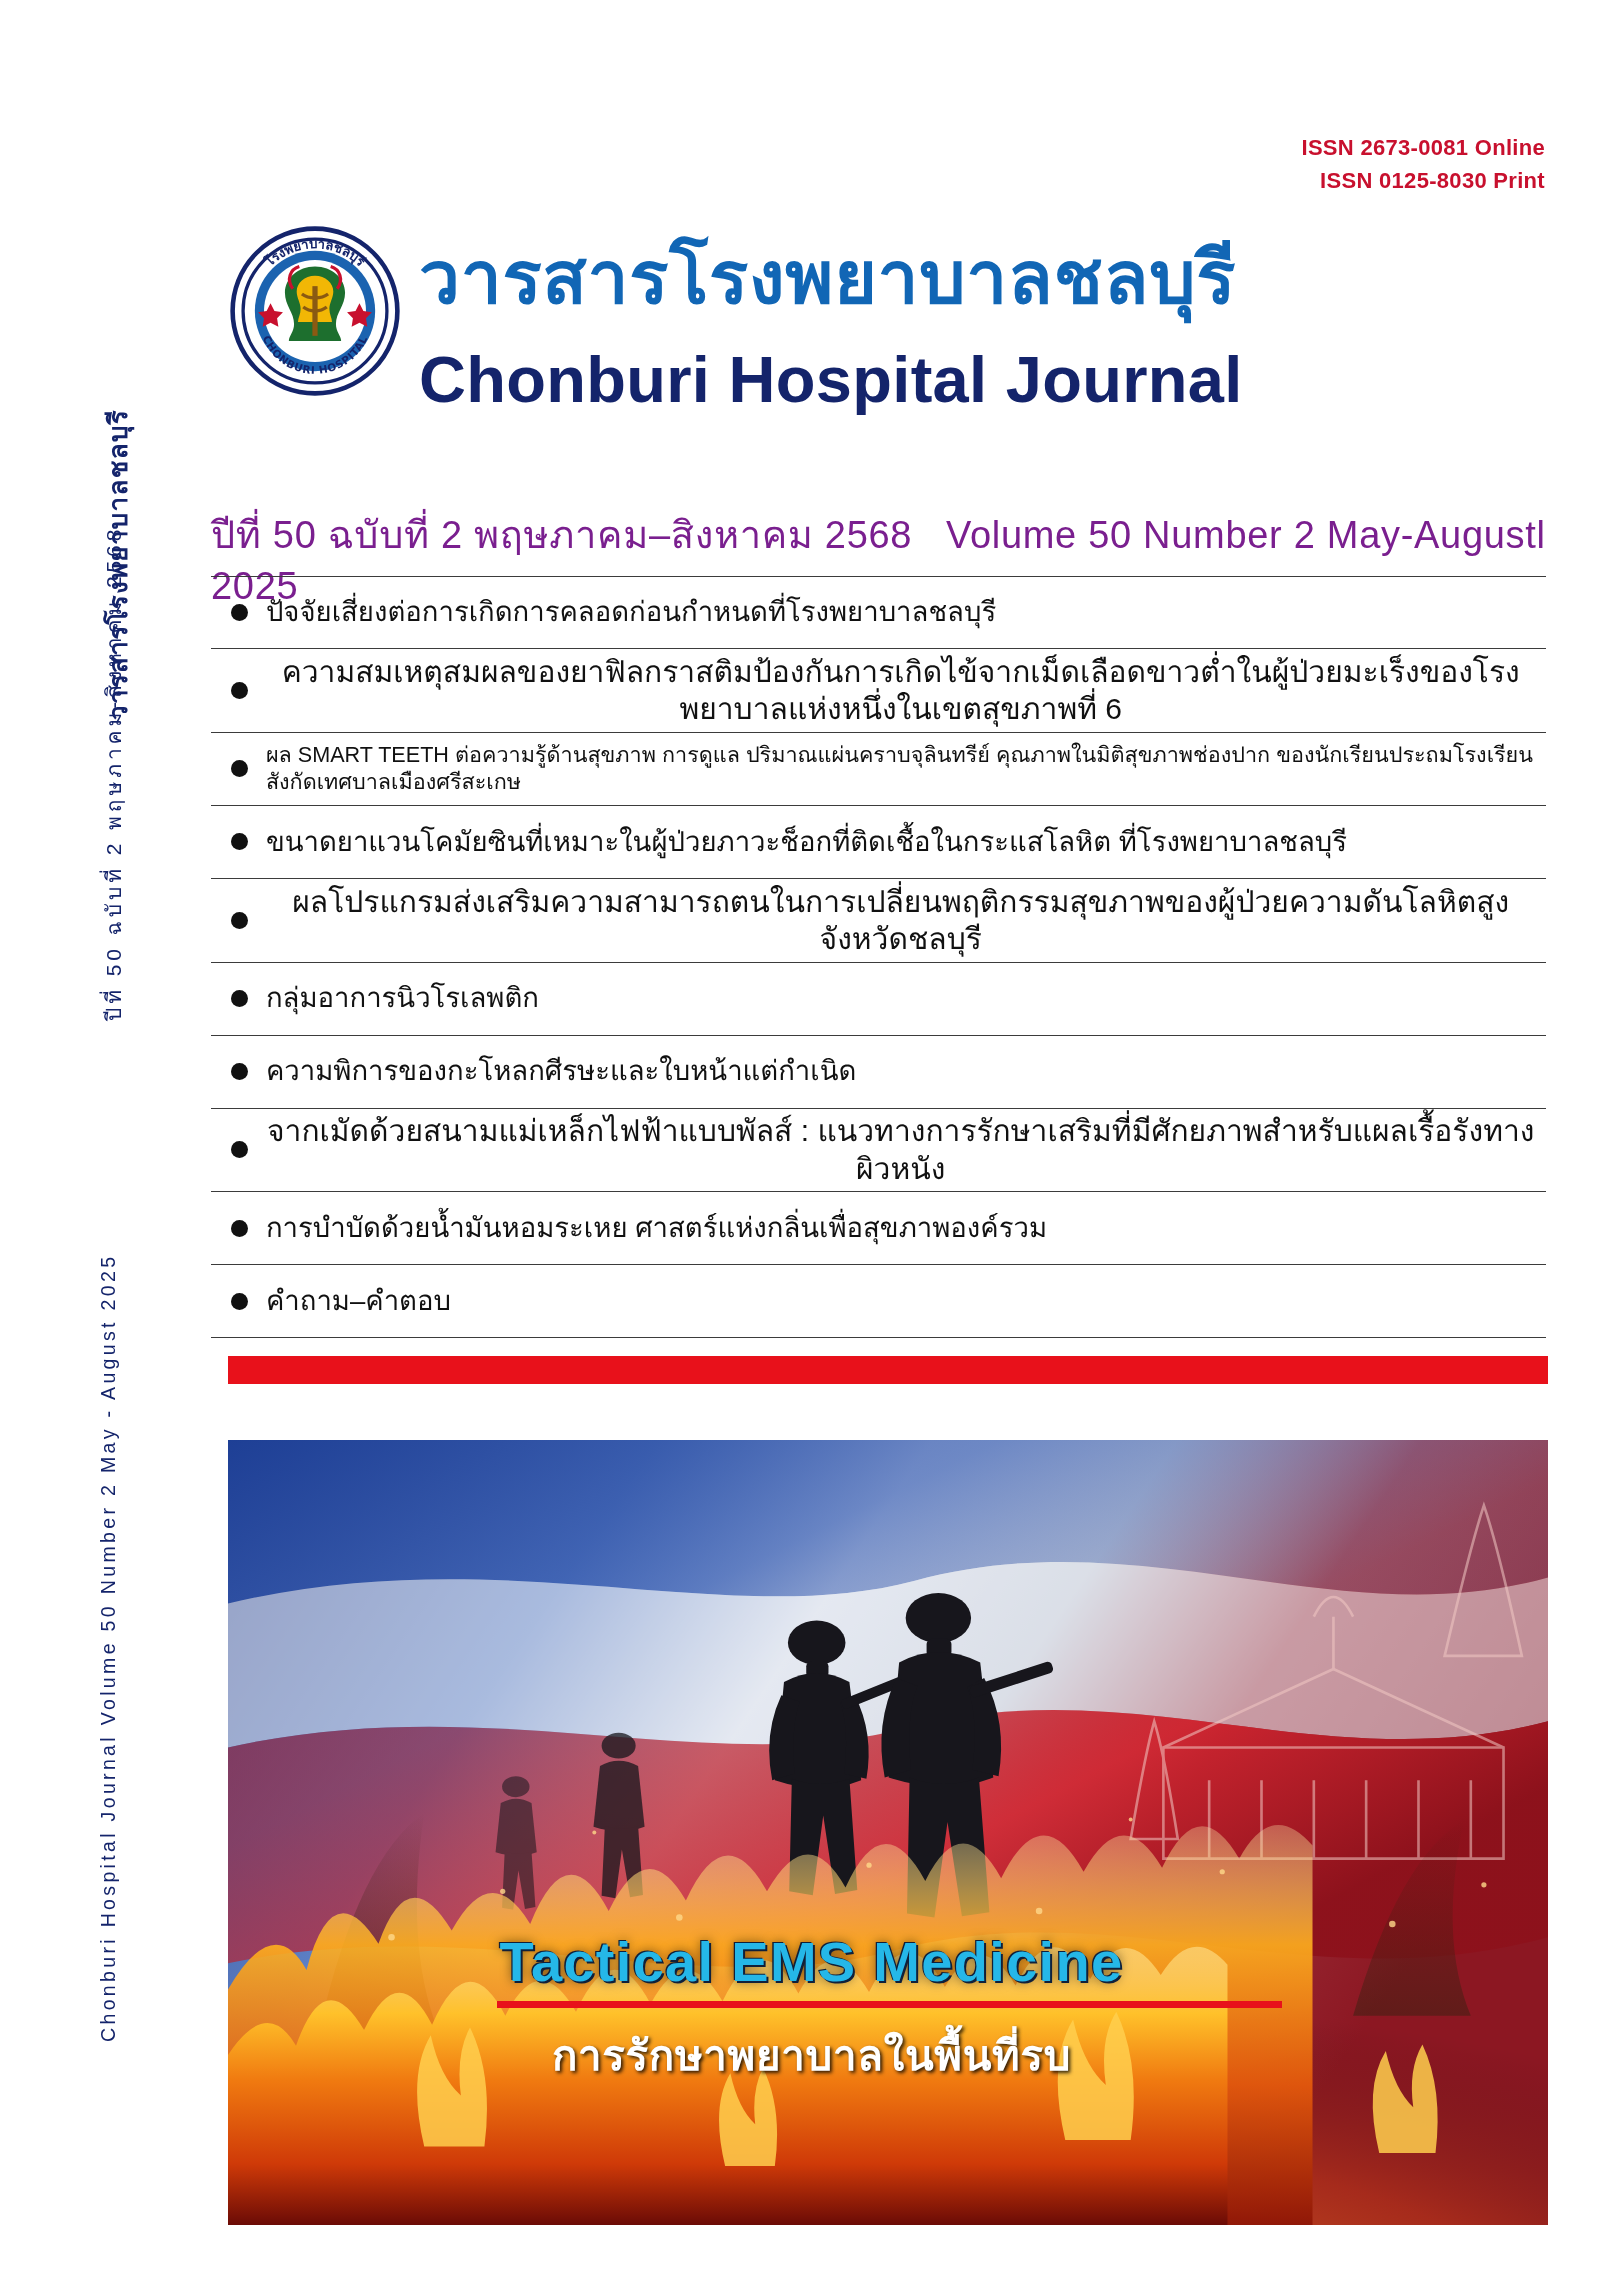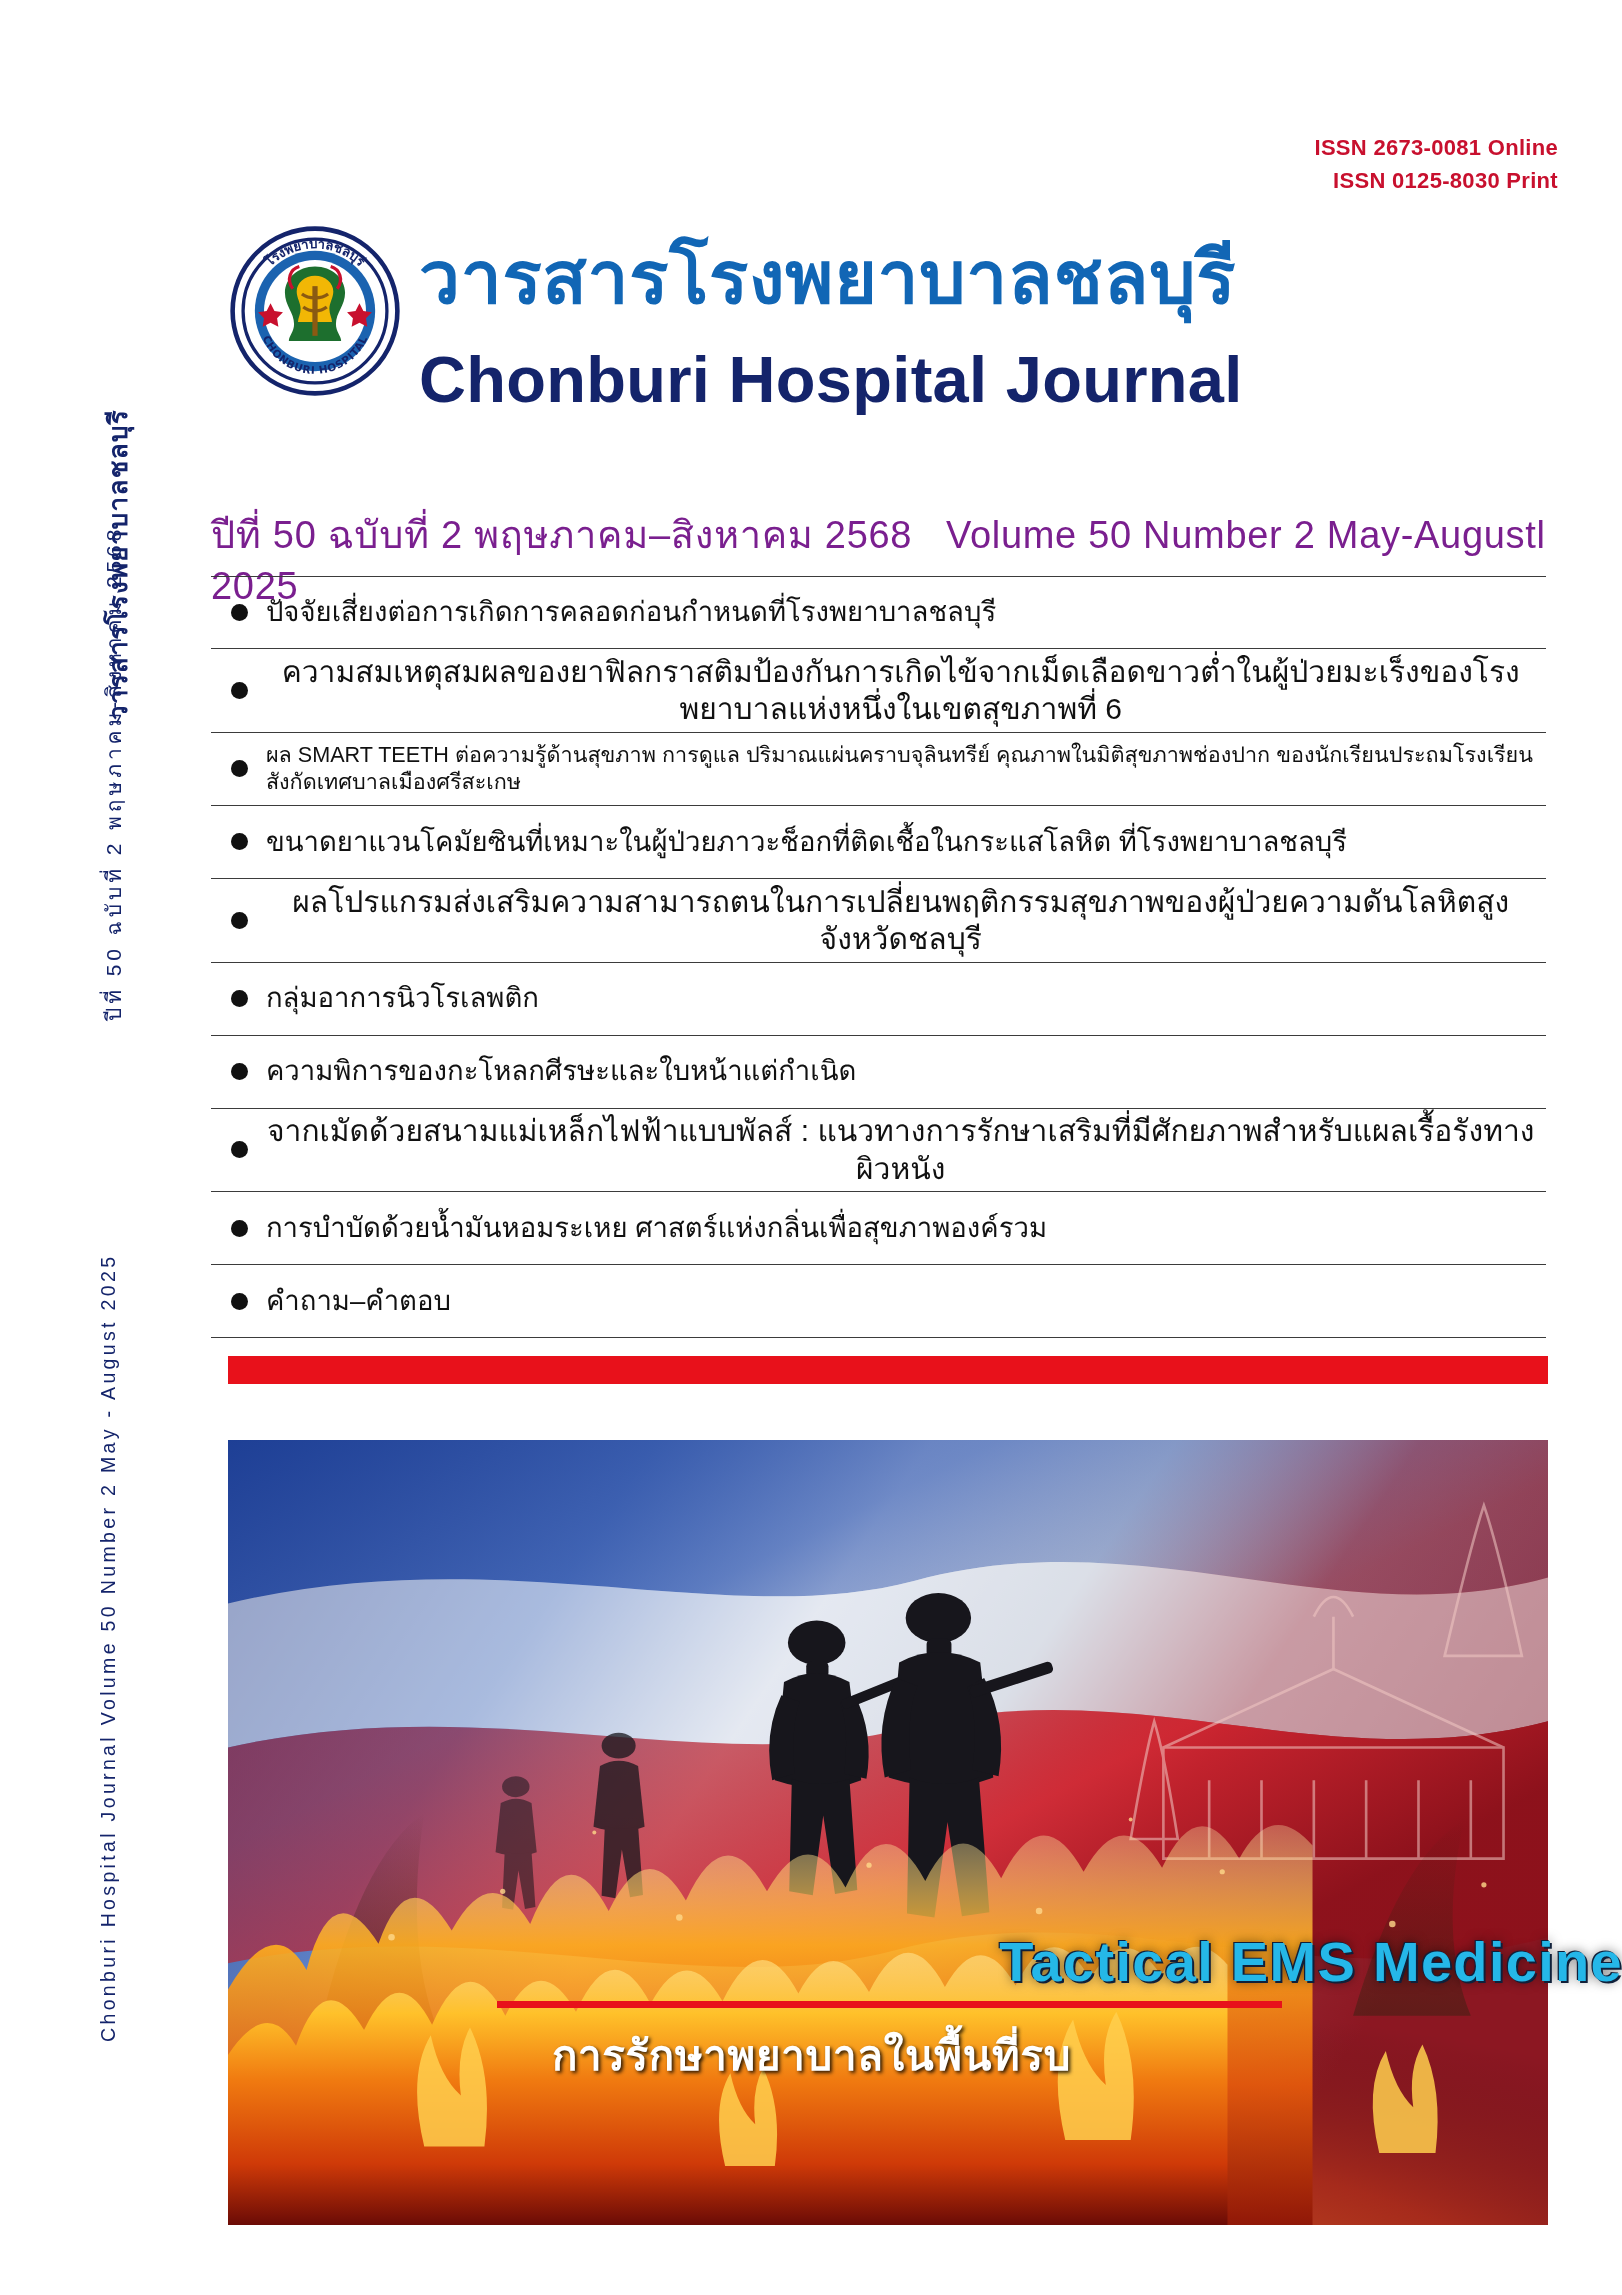--- a/index.html
+++ b/index.html
@@ -47,21 +47,21 @@
     left: 97px;
     top: 2042px;
     font-size: 19.6px;
     letter-spacing: 3.3px;
     color: #14246b;
   }
 
   
   .issn-block {
     position: absolute;
-    right: 65px;
+    right: 78px;
     top: 131px;
     text-align: right;
     color: #c8102e;
     font-weight: 700;
     font-size: 22px;
     line-height: 1.5;
     letter-spacing: 0.3px;
   }
 
   
@@ -162,21 +162,21 @@
     overflow: hidden;
     background: #1d1b2a;
   }
   .photo svg { display: block; width: 100%; height: 100%; }
 
   .photo-title {
     position: absolute;
     left: 0;
     right: 0;
     top: 1929px;
-    text-align: right;
+    text-align: center;
     font-size: 56px;
     font-weight: 700;
     color: #25b7e8;
     letter-spacing: 1.3px;
     text-shadow: 2px 2px 0 #10203a, -1.3px -1.3px 0 #10203a, 0 0 11.8px rgba(0,0,0,.6);
     pointer-events: none;
   }
   .photo-underline {
     position: absolute;
     left: 497px;

